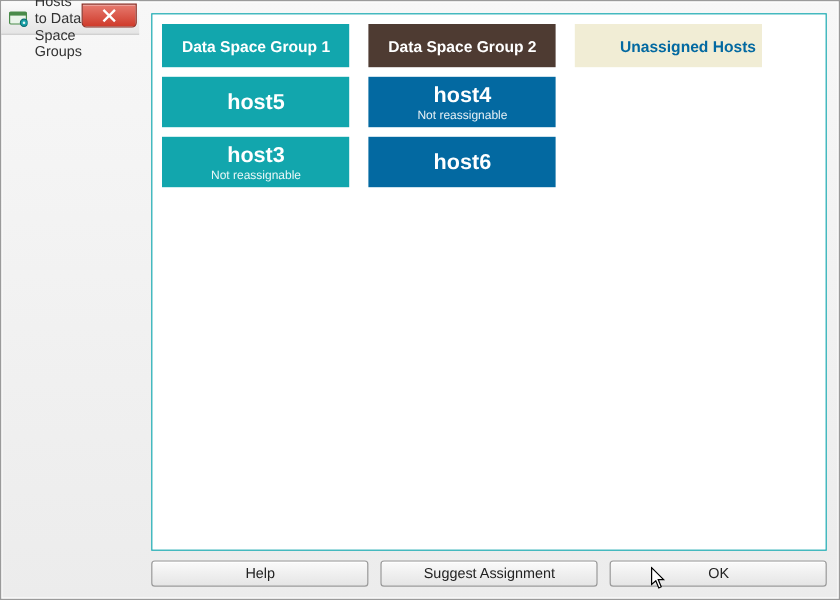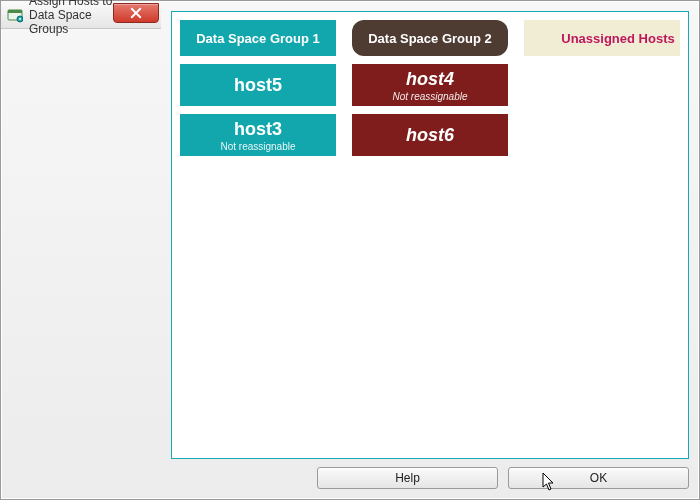--- a/index.html
+++ b/index.html
@@ -55,34 +55,34 @@
     flex-direction:column;
     gap:8px;
   }
   .col-header {
     height:36px;
     display:flex; align-items:center; justify-content:center;
     font-weight:bold; font-size:13px;
     color:#fff;
   }
   .col-header.teal { background:#12a6ad; }
-  .col-header.brown { background:#4e3b32;border-radius:12px; }
+  .col-header.brown { background:#4e3b32; }
   .col-header.tan {
     background:#f1edd5;
-    color:#be185d;
+    color:#0369a1;
     padding-left:32px;
   }
   .host-tile {
     height:42px;
     display:flex; flex-direction:column; align-items:center; justify-content:center;
     color:#fff;
     cursor:move;
   }
   .host-tile.teal { background:#12a6ad; }
-  .host-tile.brown { background:#7f1d1d;font-style:italic; }
+  .host-tile.brown { background:#0369a1; }
   .host-name { font-weight:bold; font-size:18px; }
   .host-sub { font-size:10px; margin-top:1px; opacity:0.9; }
   .button-row {
     display:flex;
     justify-content:flex-end;
     gap:10px;
     padding:8px 0 6px 0;
   }
   .btn {
     width:181px; height:22px;
@@ -147,20 +147,21 @@
       </div>
 
       <div class="col">
         <div class="col-header tan">Unassigned Hosts</div>
       </div>
 
     </div>
 
     <div class="button-row">
       <div class="btn">Help</div>
+      <div class="btn">Suggest Assignment</div>
       <div class="btn">OK</div>
     </div>
   </div>
 
   <svg class="cursor" width="16" height="20">
     <path d="M1 1 L1 15 L4.5 12 L7 18 L9 17 L6.5 11 L11 11 Z" fill="#fff" stroke="#000" stroke-width="1"></path>
   </svg>
 </div>
 
 </body></html>

